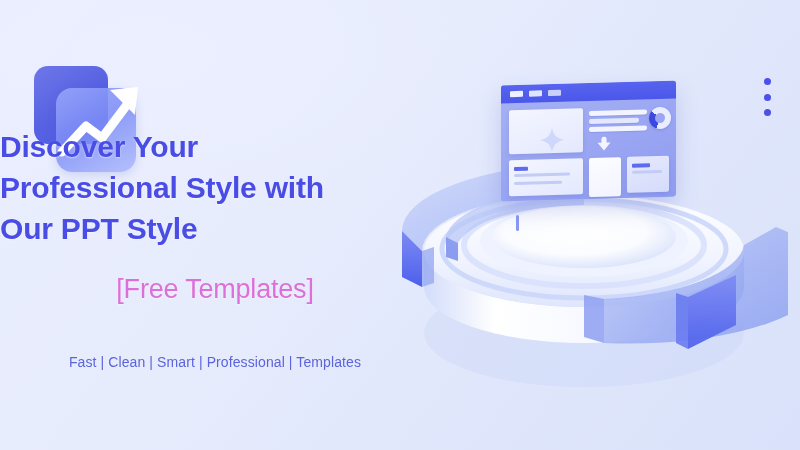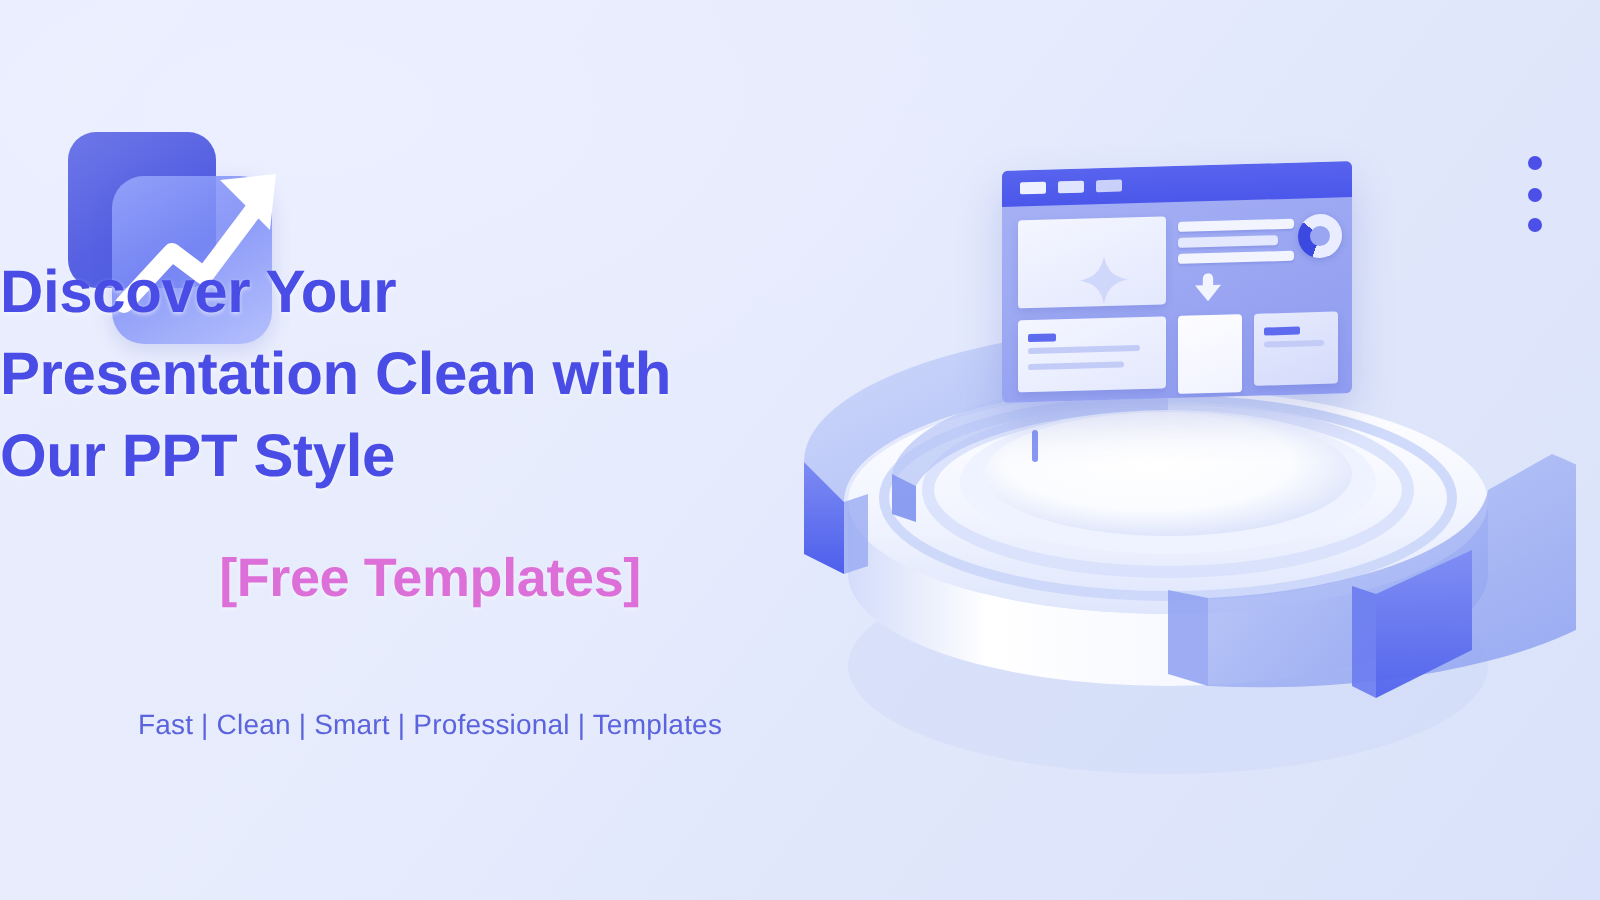--- a/index.html
+++ b/index.html
@@ -77,21 +77,21 @@
   .headline .line { display: block; white-space: nowrap; }
 
   .free-tag {
     position: absolute;
     left: 0;
     top: 272px;
     width: 430px;
     text-align: center;
     font-size: 27px;
     line-height: 34px;
-    font-weight: bold;
+    font-weight: normal;
     color: #dd70d8;
     letter-spacing: -0.2px;
     text-shadow: 0 1px 2px rgba(255,255,255,.5);
   }
 
   .sub-line {
     position: absolute;
     left: 0;
     top: 352px;
     width: 430px;
@@ -243,21 +243,21 @@
       <div class="logo-sq-back"></div>
       <div class="logo-sq-front"></div>
       <svg class="logo-arrow" viewBox="0 0 100 92">
         <path d="M14 78 L38 52 L54 64 L84 24" stroke="#ffffff" stroke-width="9" stroke-linecap="round" stroke-linejoin="round" fill="none"></path>
         <path d="M62 16 L90 13 L87 41 Z" fill="#ffffff"></path>
       </svg>
     </div>
 
     <div class="headline">
       <span class="line">Discover Your</span>
-      <span class="line">Presentation Clean with</span>
+      <span class="line">Professional Style with</span>
       <span class="line">Our PPT Style</span>
     </div>
 
     <div class="free-tag">[Free Templates]</div>
 
     <div class="sub-line">Fast | Clean | Smart | Professional | Templates</div>
   </div>
 
   <div class="kebab">
     <i></i>

